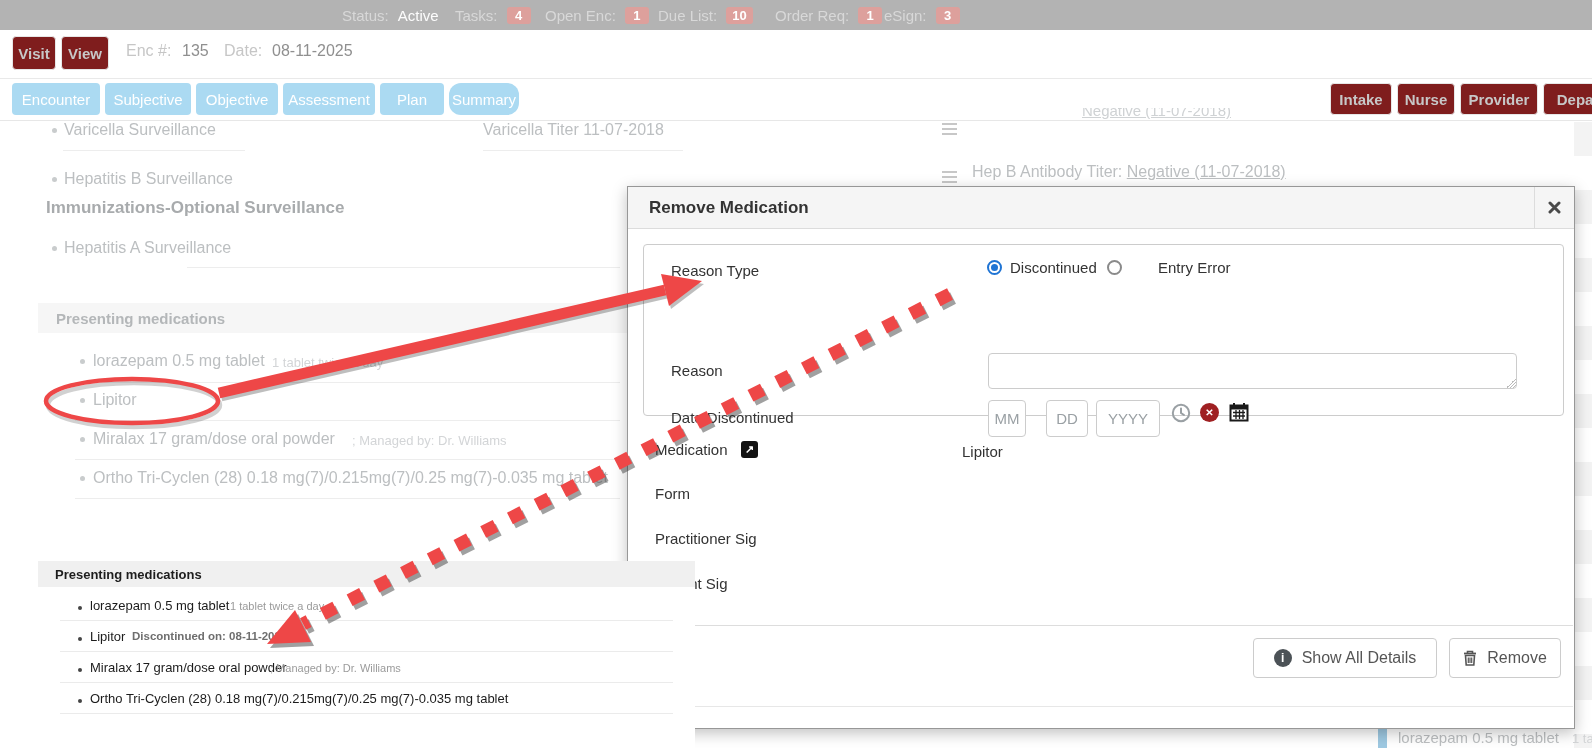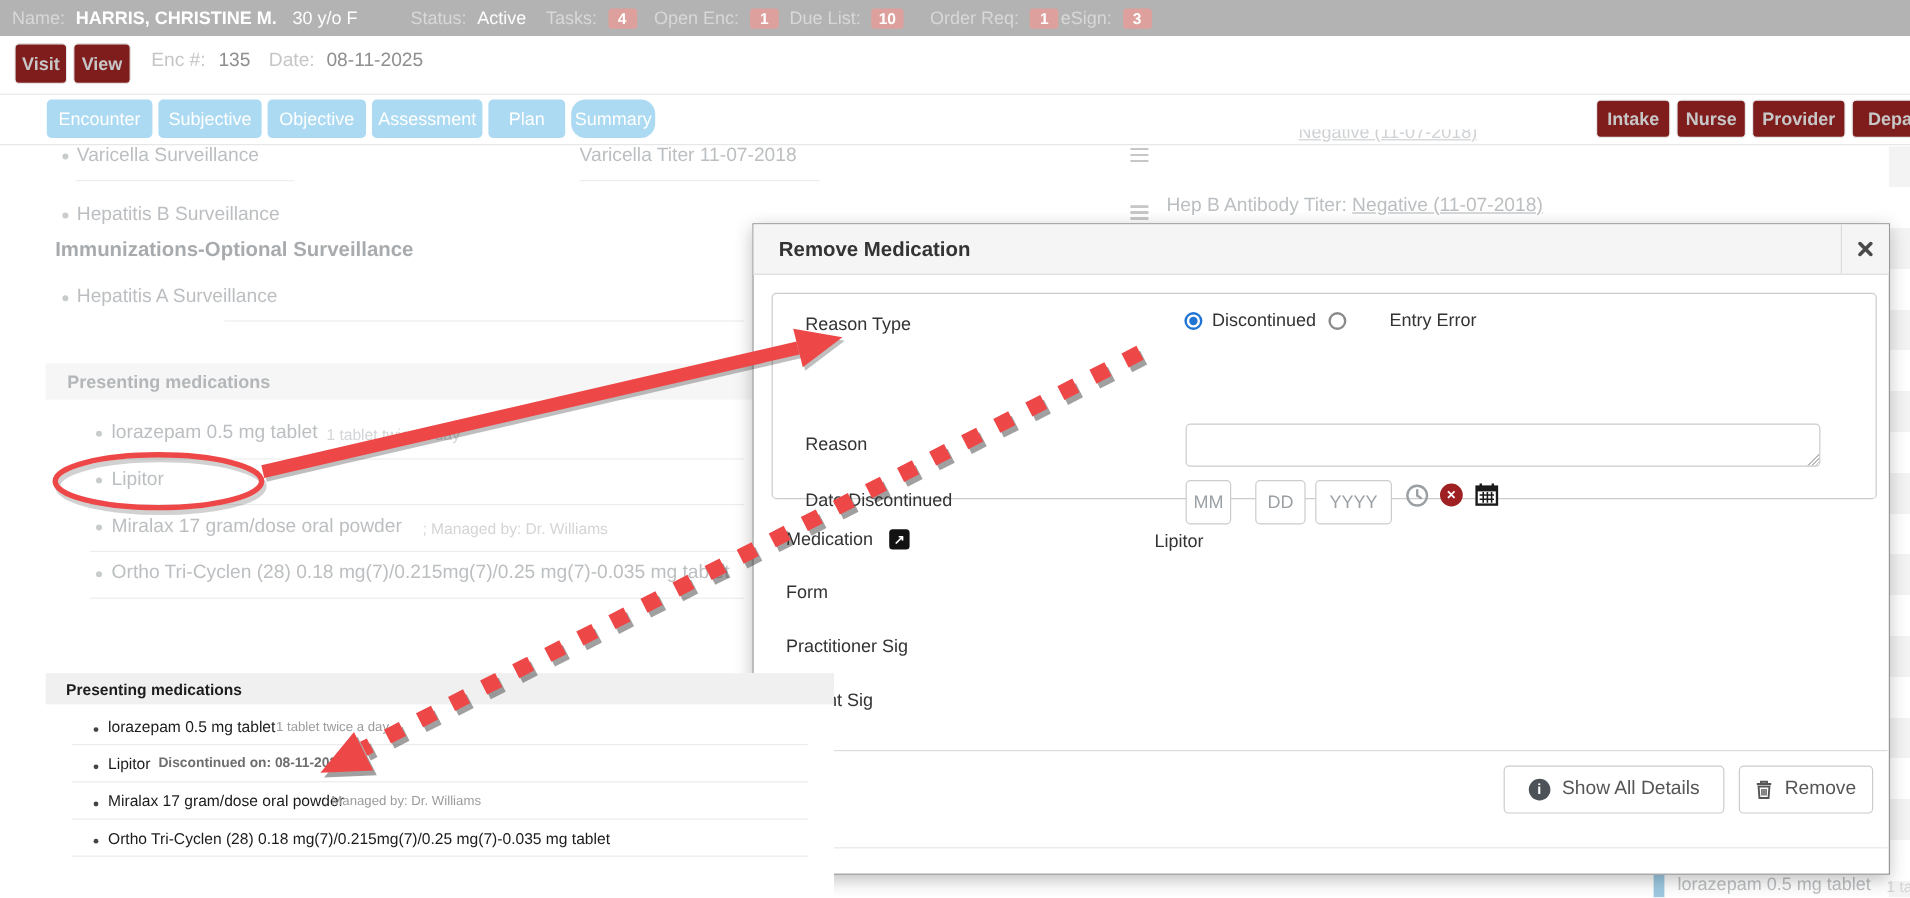--- a/index.html
+++ b/index.html
@@ -12,21 +12,21 @@
   .tb-label{color:#d8d8d8;}
   .tb-value{color:#ffffff;font-weight:700;}
   .tb-plain{color:#fdfdfd;}
   .badge{display:inline-block;min-width:12px;padding:1px 6px;background:#dda09c;color:#fff;font-size:13px;font-weight:700;border-radius:3px;text-align:center;}
   
   .encbar{left:0;top:30px;width:1592px;height:48px;background:#fff;border-bottom:1px solid #e9e9e9;}
   .ghost-btn{position:absolute;border:1px solid #e7e7e7;border-radius:4px;background:#7f1d1d;color:#c7c7c7;font-size:15px;display:flex;align-items:center;justify-content:center;cursor:pointer;font-weight:bold;}
   .enc-lbl{color:#c6c6c6;font-size:16px;}
   .enc-val{color:#8f8f8f;font-size:16px;}
   
-  .bluetab{position:absolute;top:83px;height:32px;background:#abdaf2;border-radius:4px;color:#fff;font-size:15px;display:flex;align-items:center;justify-content:center;cursor:pointer;margin-left:27px;}
+  .bluetab{position:absolute;top:83px;height:32px;background:#abdaf2;border-radius:4px;color:#fff;font-size:15px;display:flex;align-items:center;justify-content:center;cursor:pointer;}
   .rt-btn{top:83px;height:32px;}
   .tabline{left:0;top:120px;width:1592px;height:1px;background:#e7e7e7;}
   
   .fade-txt{color:#bcbfc1;font-size:16px;white-space:nowrap;}
   .fade-sub{color:#d3d5d7;font-size:13px;white-space:nowrap;}
   .fade-head{color:#a8abad;font-size:17px;font-weight:700;white-space:nowrap;}
   .fade-bullet{width:5px;height:5px;border-radius:50%;background:#c9cccd;}
   .sep{height:1px;background:#ededed;}
   .fade-barhdr{background:#f6f6f6;color:#b4b7b9;font-size:15px;font-weight:700;display:flex;align-items:center;padding-left:18px;}
   .ulink{text-decoration:underline;}
@@ -66,25 +66,20 @@
   .i-bullet{position:absolute;width:4px;height:4px;border-radius:50%;background:#444;}
   .i-sep{position:absolute;left:22px;width:613px;height:1px;background:#ebebeb;}
   .annot{left:0;top:0;z-index:30;pointer-events:none;}
 </style>
 </head>
 <body>
 
 <div id="screen">
 
   <div class="abs topbar">
-    <div class="tb-group" style="left:10px;">
-      <span class="tb-label">Name:</span>
-      <span class="tb-value">HARRIS, CHRISTINE M.</span>
-      <span class="tb-plain" style="margin-left:4px;">30 y/o F</span>
-    </div>
     <div class="tb-group" style="left:342px;">
       <span class="tb-label">Status:</span>
       <span class="tb-plain">Active</span>
     </div>
     <div class="tb-group" style="left:455px;">
       <span class="tb-label">Tasks:</span>
       <span class="badge">4</span>
     </div>
     <div class="tb-group" style="left:545px;">
       <span class="tb-label">Open Enc:</span>

